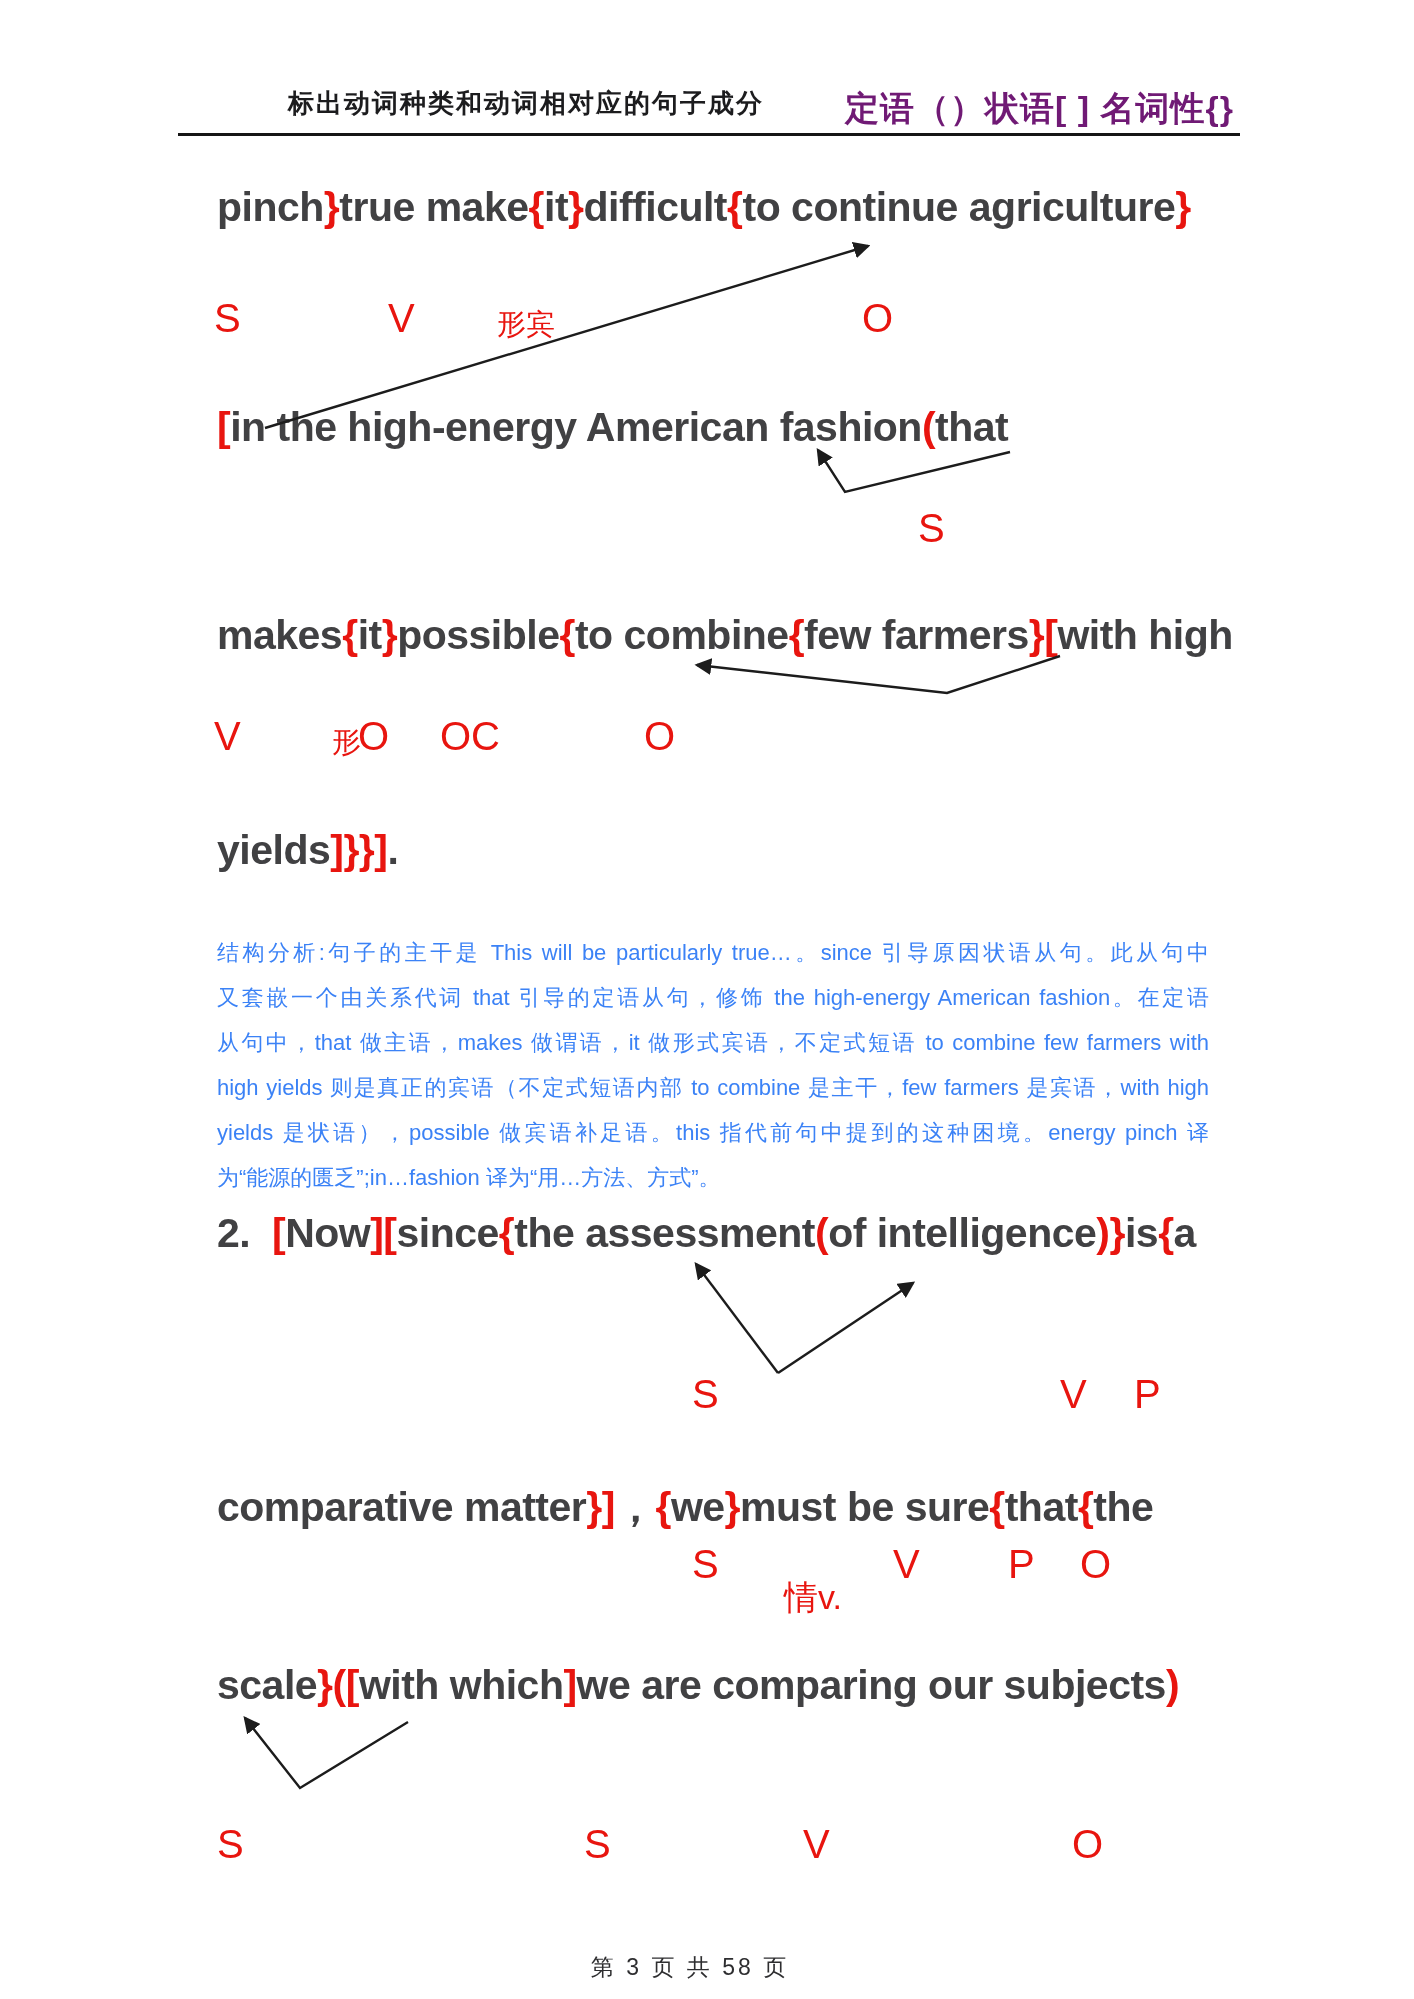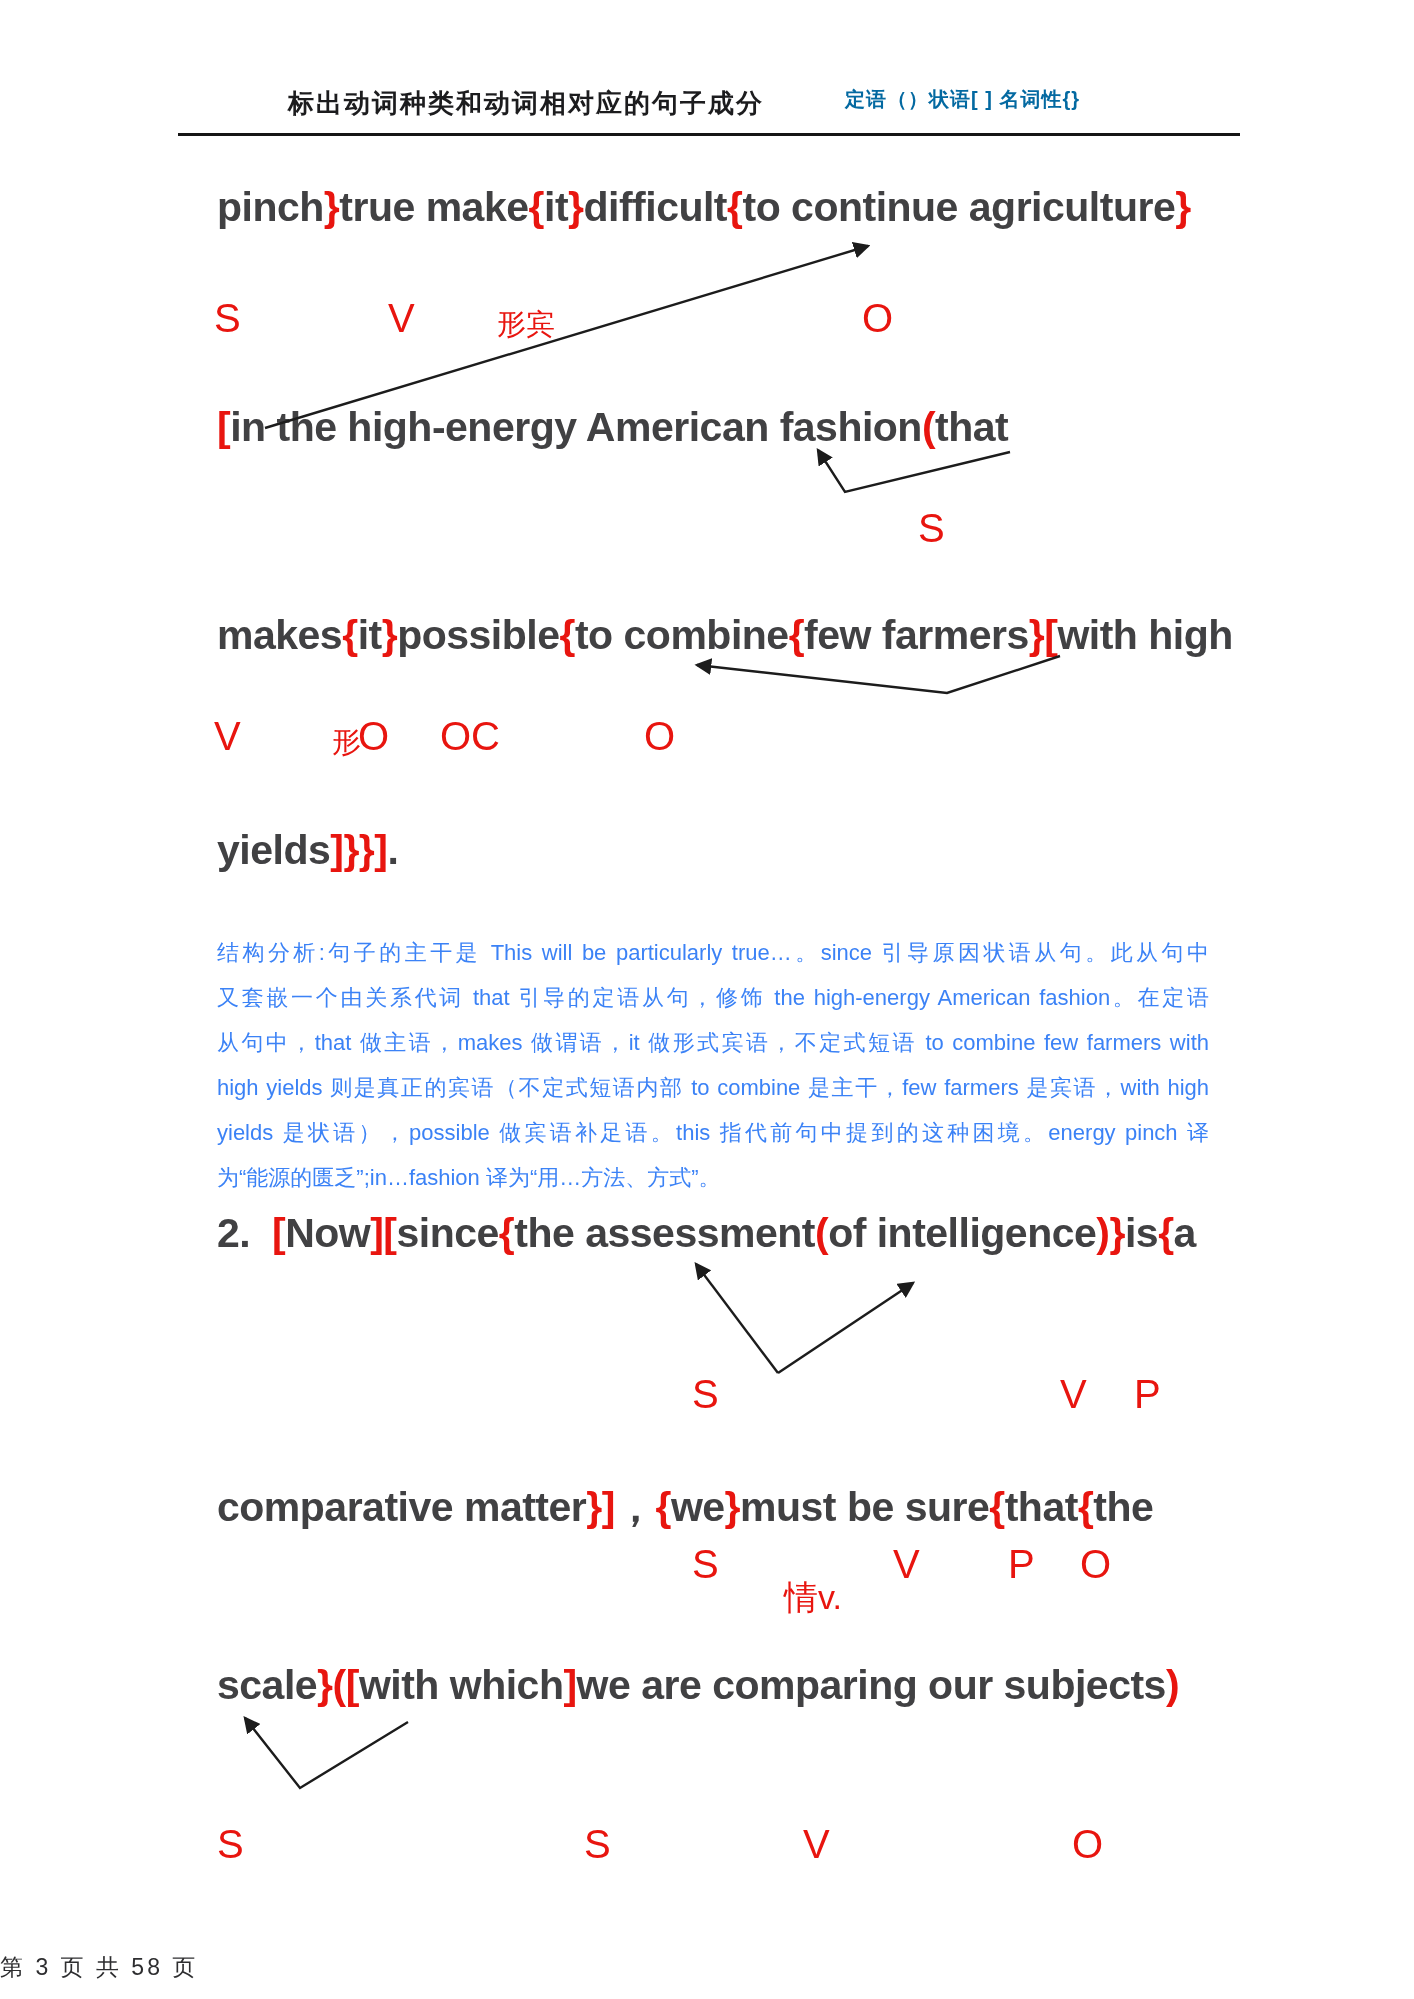--- a/index.html
+++ b/index.html
@@ -2,39 +2,39 @@
 <html><head>
 <meta charset="utf-8">
 <style>
   html,body{margin:0;padding:0;background:#e9e9e9;}
   .page{
     position:relative;width:1414px;height:1999px;margin:0 auto;background:#ffffff;
     font-family:Liberation Sans, sans-serif;overflow:hidden;padding-left:36px;
   }
   
   .hdr-left{position:absolute;left:288px;top:86px;font-size:26px;font-weight:bold;color:#1c1c1e;letter-spacing:2px;white-space:pre;}
-  .hdr-right{position:absolute;left:845px;top:86px;font-size:20px;font-weight:bold;color:#0369a1;letter-spacing:1px;white-space:pre;}
+  .hdr-right{position:absolute;left:845px;top:86px;font-size:34px;font-weight:bold;color:#701a75;letter-spacing:1px;white-space:pre;}
   .hdr-rule{position:absolute;left:178px;top:133px;width:1062px;height:3px;background:#161616;}
   
   .bigline{
     position:absolute;left:217px;font-size:41px;font-weight:bold;color:#414143;
     white-space:pre;letter-spacing:-0.5px;line-height:1.1;
   }
   .seg-d{color:#414143;}
   .seg-r{color:#e8150f;}
   
   .lab{position:absolute;color:#e8150f;font-size:40px;line-height:1;white-space:pre;}
   .lab.cn{font-size:29px;text-align:center;}
   .lab.md{font-size:34px;}
   
   .para{position:absolute;left:217px;top:930px;width:992px;font-size:22px;line-height:45px;color:#3b82f6;}
   .para .pline{text-align:justify;text-align-last:justify;white-space:normal;}
   .para .pline.last{text-align:left;text-align-last:left;}
   
-  .footer{position:absolute;left:0;top:1952px;width:1380px;font-size:23px;color:#2e2e30;letter-spacing:3px;}
+  .footer{position:absolute;left:0;top:1952px;width:1380px;text-align:center;font-size:23px;color:#2e2e30;letter-spacing:3px;}
   
   .arrows{position:absolute;left:0;top:0;width:1414px;height:1999px;pointer-events:none;}
   .arrows polyline,.arrows line{fill:none;stroke:#1c1c1c;stroke-width:2.4;}
 </style>
 </head>
 <body>
 
 <div class="page">
 
   <div class="hdr-left">标出动词种类和动词相对应的句子成分</div>

